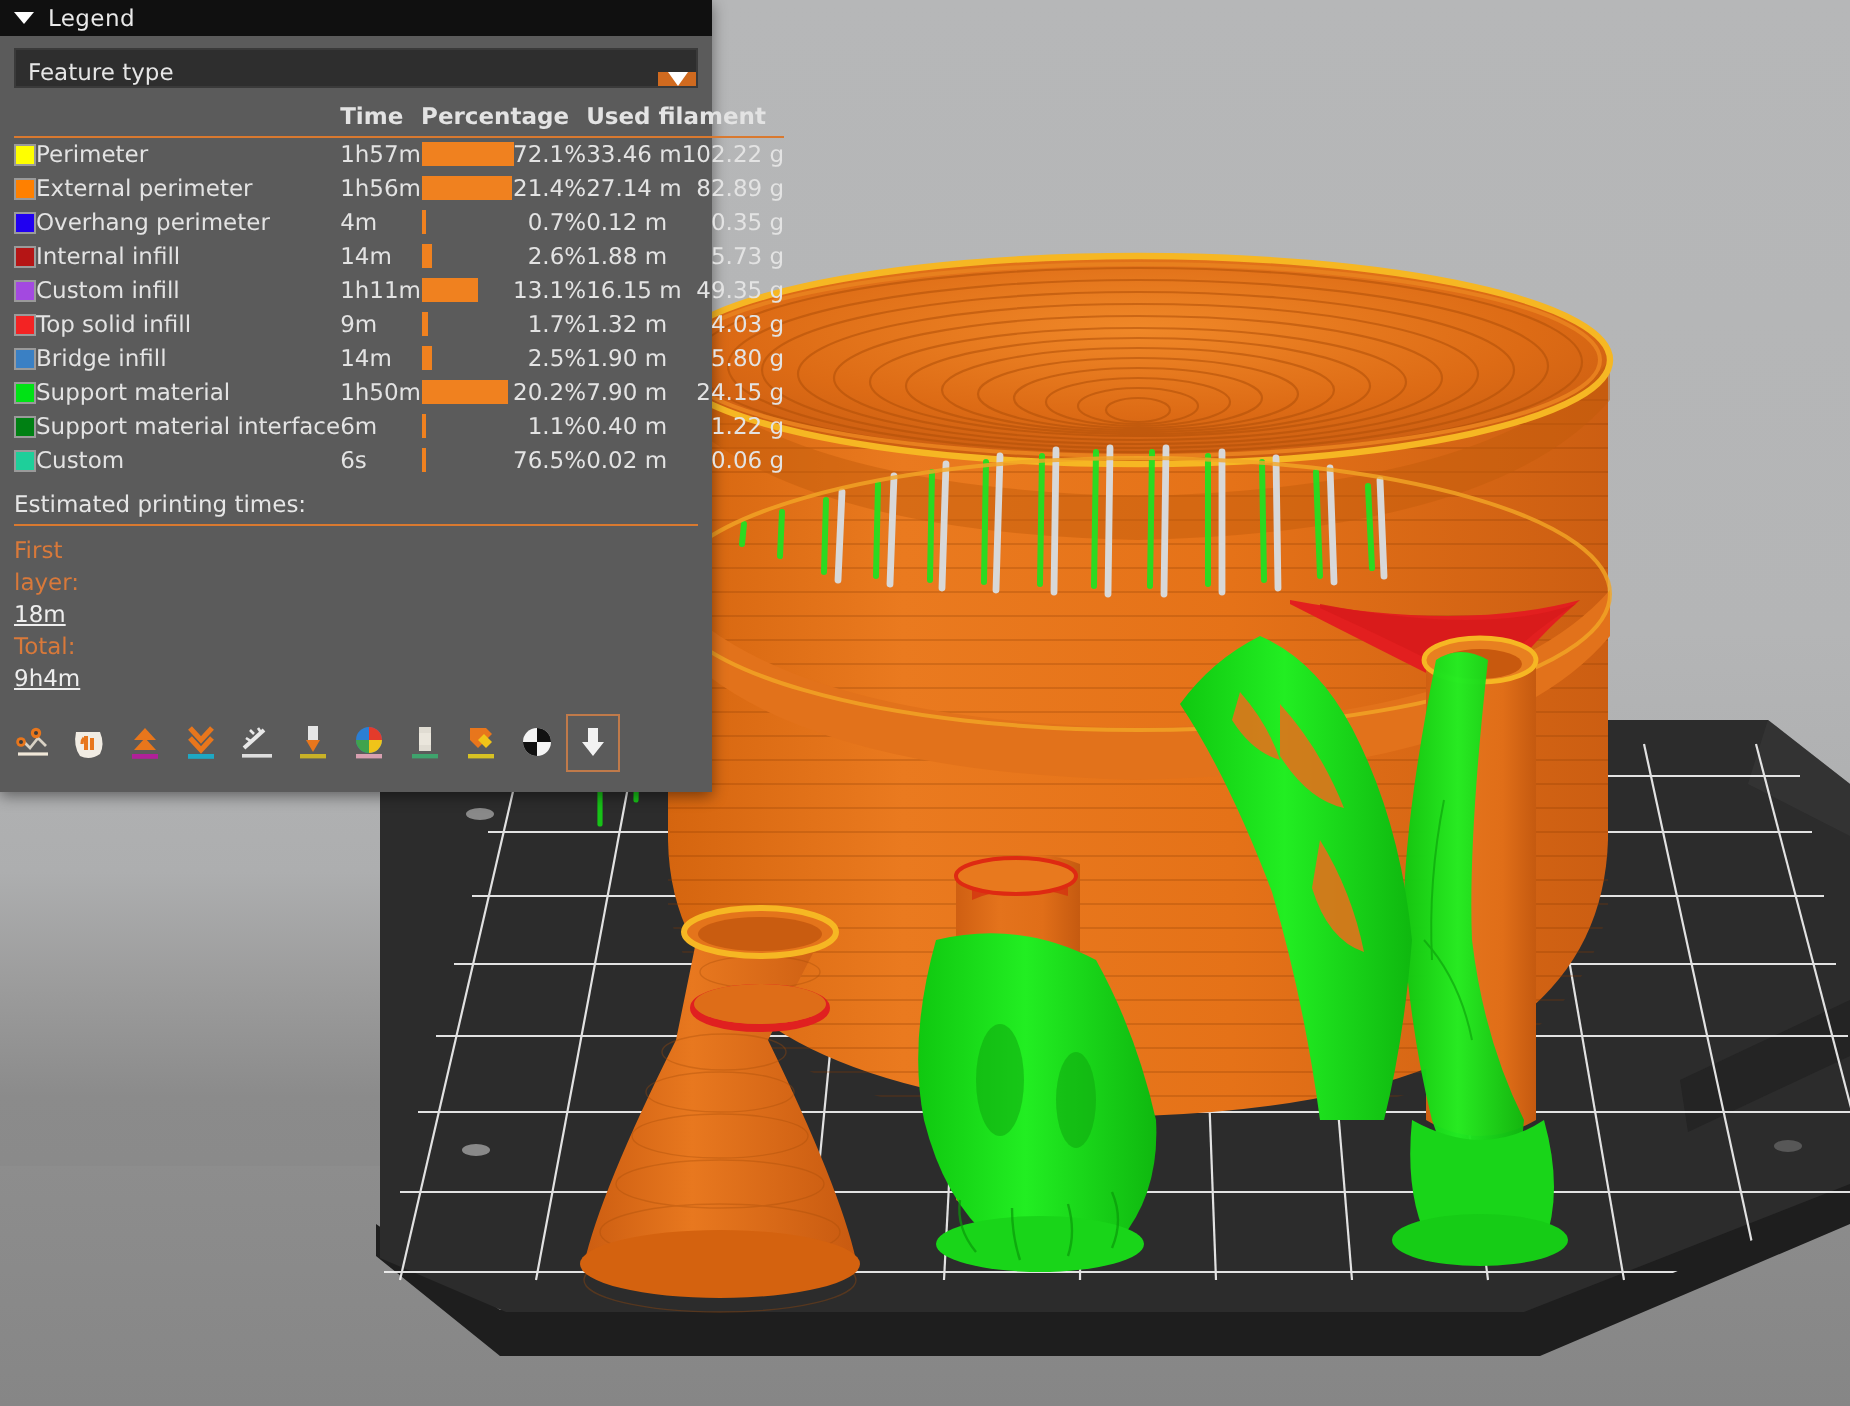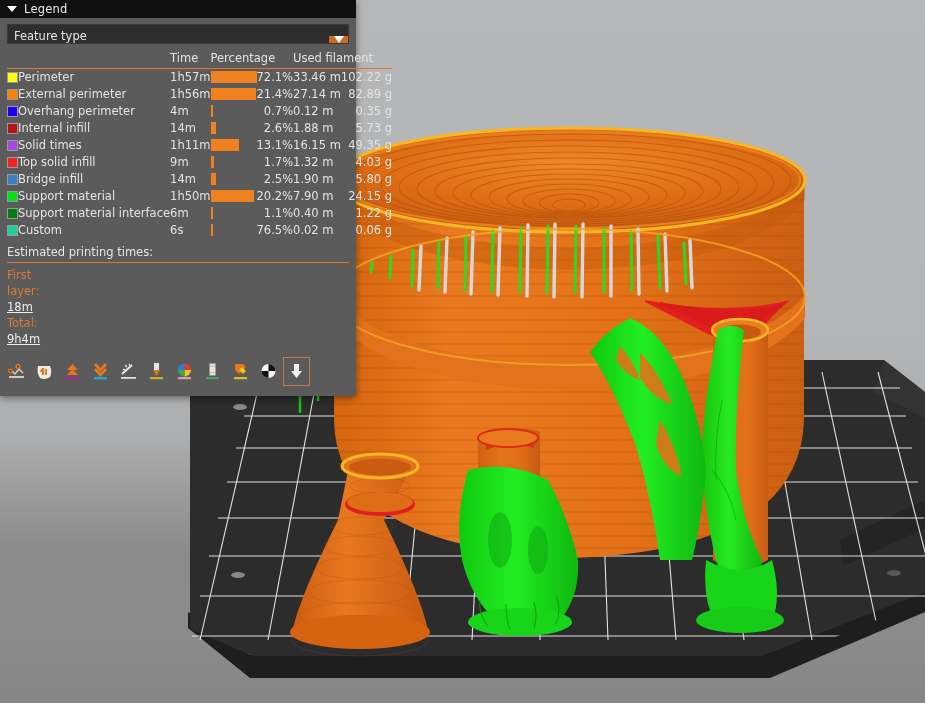--- a/index.html
+++ b/index.html
@@ -89,21 +89,21 @@
   }
 
   
   table.feat {
     width: 100%;
     border-collapse: collapse;
     font-size: 11.5px;
     color: #e3e3e3;
   }
   table.feat th {
-    font-weight: normal;
+    font-weight: bold;
     color: #e3e3e3;
     padding: 1px 0 3px 0;
     text-align: left;
     white-space: nowrap;
   }
   table.feat tr.hdr th { border-bottom: 1px solid #d9792f; }
   table.feat td {
     padding: 1px 0;
     white-space: nowrap;
     vertical-align: middle;
@@ -495,21 +495,21 @@
                 <span class="bar" style="width: 5.56279px;"></span>
               </td>
               <td class="c-pct">2.6%</td>
               <td class="c-len">1.88 m</td>
               <td class="c-mass">5.73 g</td>
             </tr>
             <tr>
               <td class="c-swatch">
                 <span class="swatch" style="background: rgb(163, 73, 224);"></span>
               </td>
-              <td class="c-name">Solid times</td>
+              <td class="c-name">Custom infill</td>
               <td class="c-time">1h11m</td>
               <td class="c-bar">
                 <span class="bar" style="width: 28.0279px;"></span>
               </td>
               <td class="c-pct">13.1%</td>
               <td class="c-len">16.15 m</td>
               <td class="c-mass">49.35 g</td>
             </tr>
             <tr>
               <td class="c-swatch">

